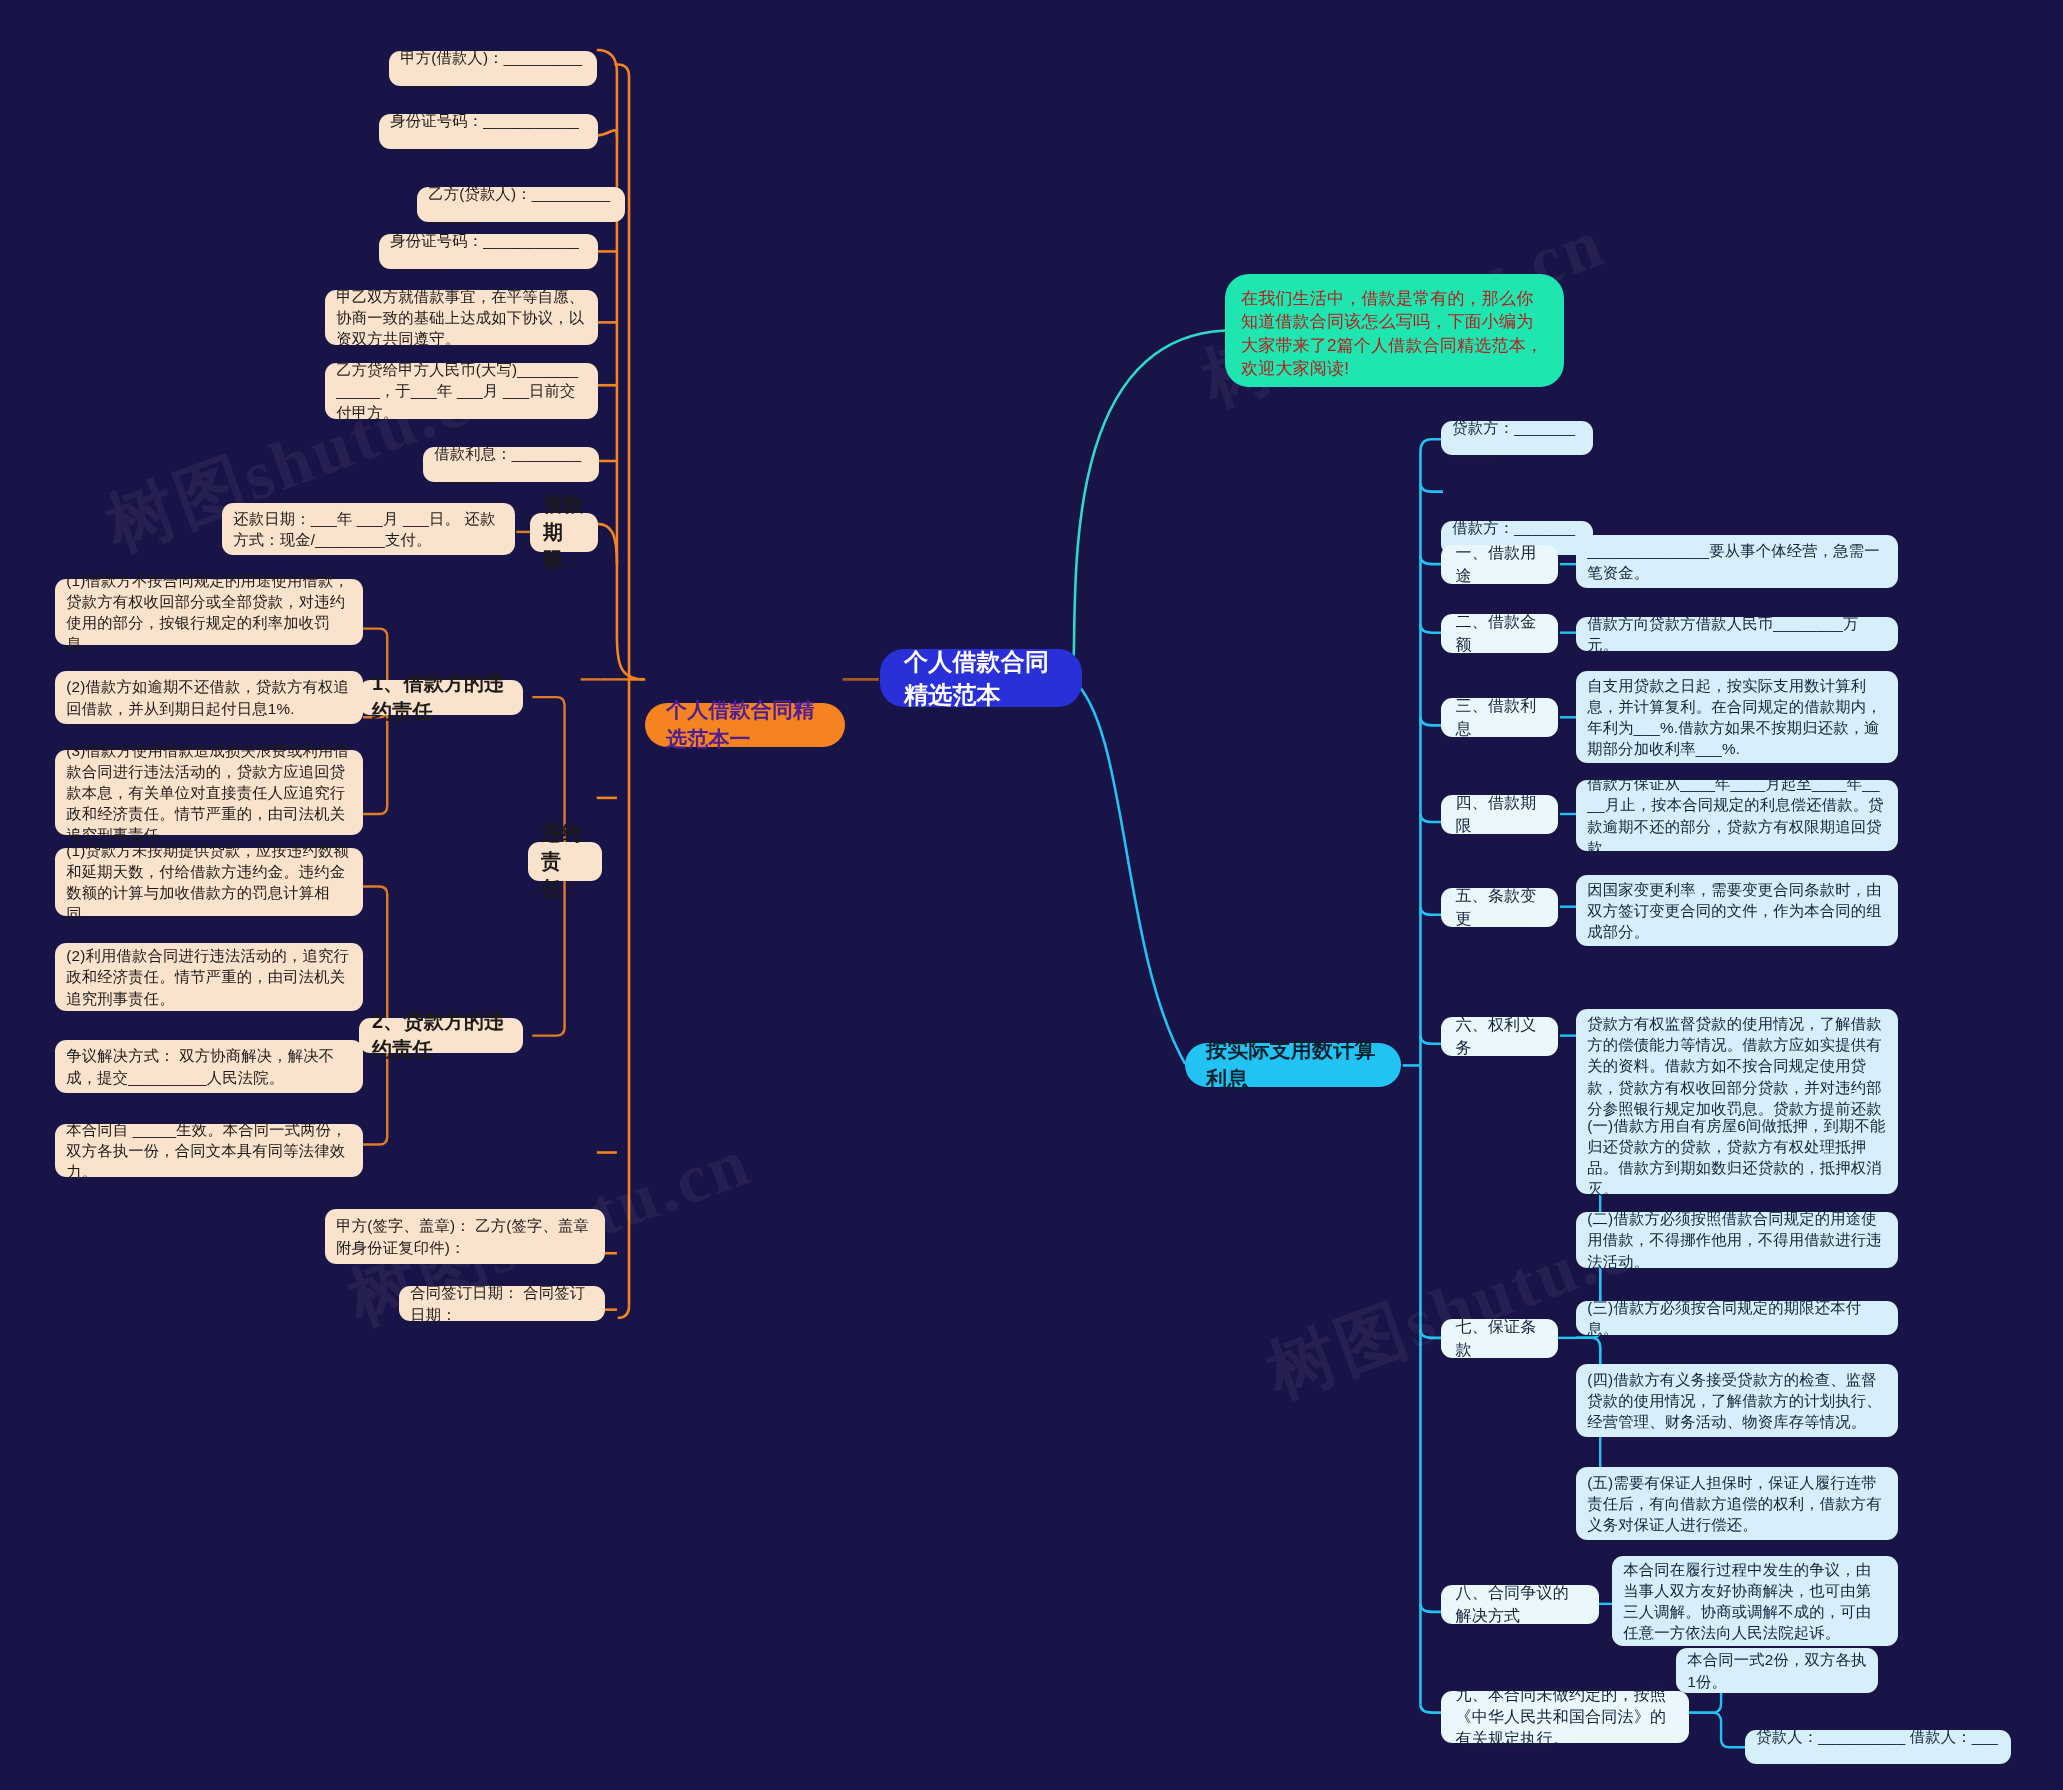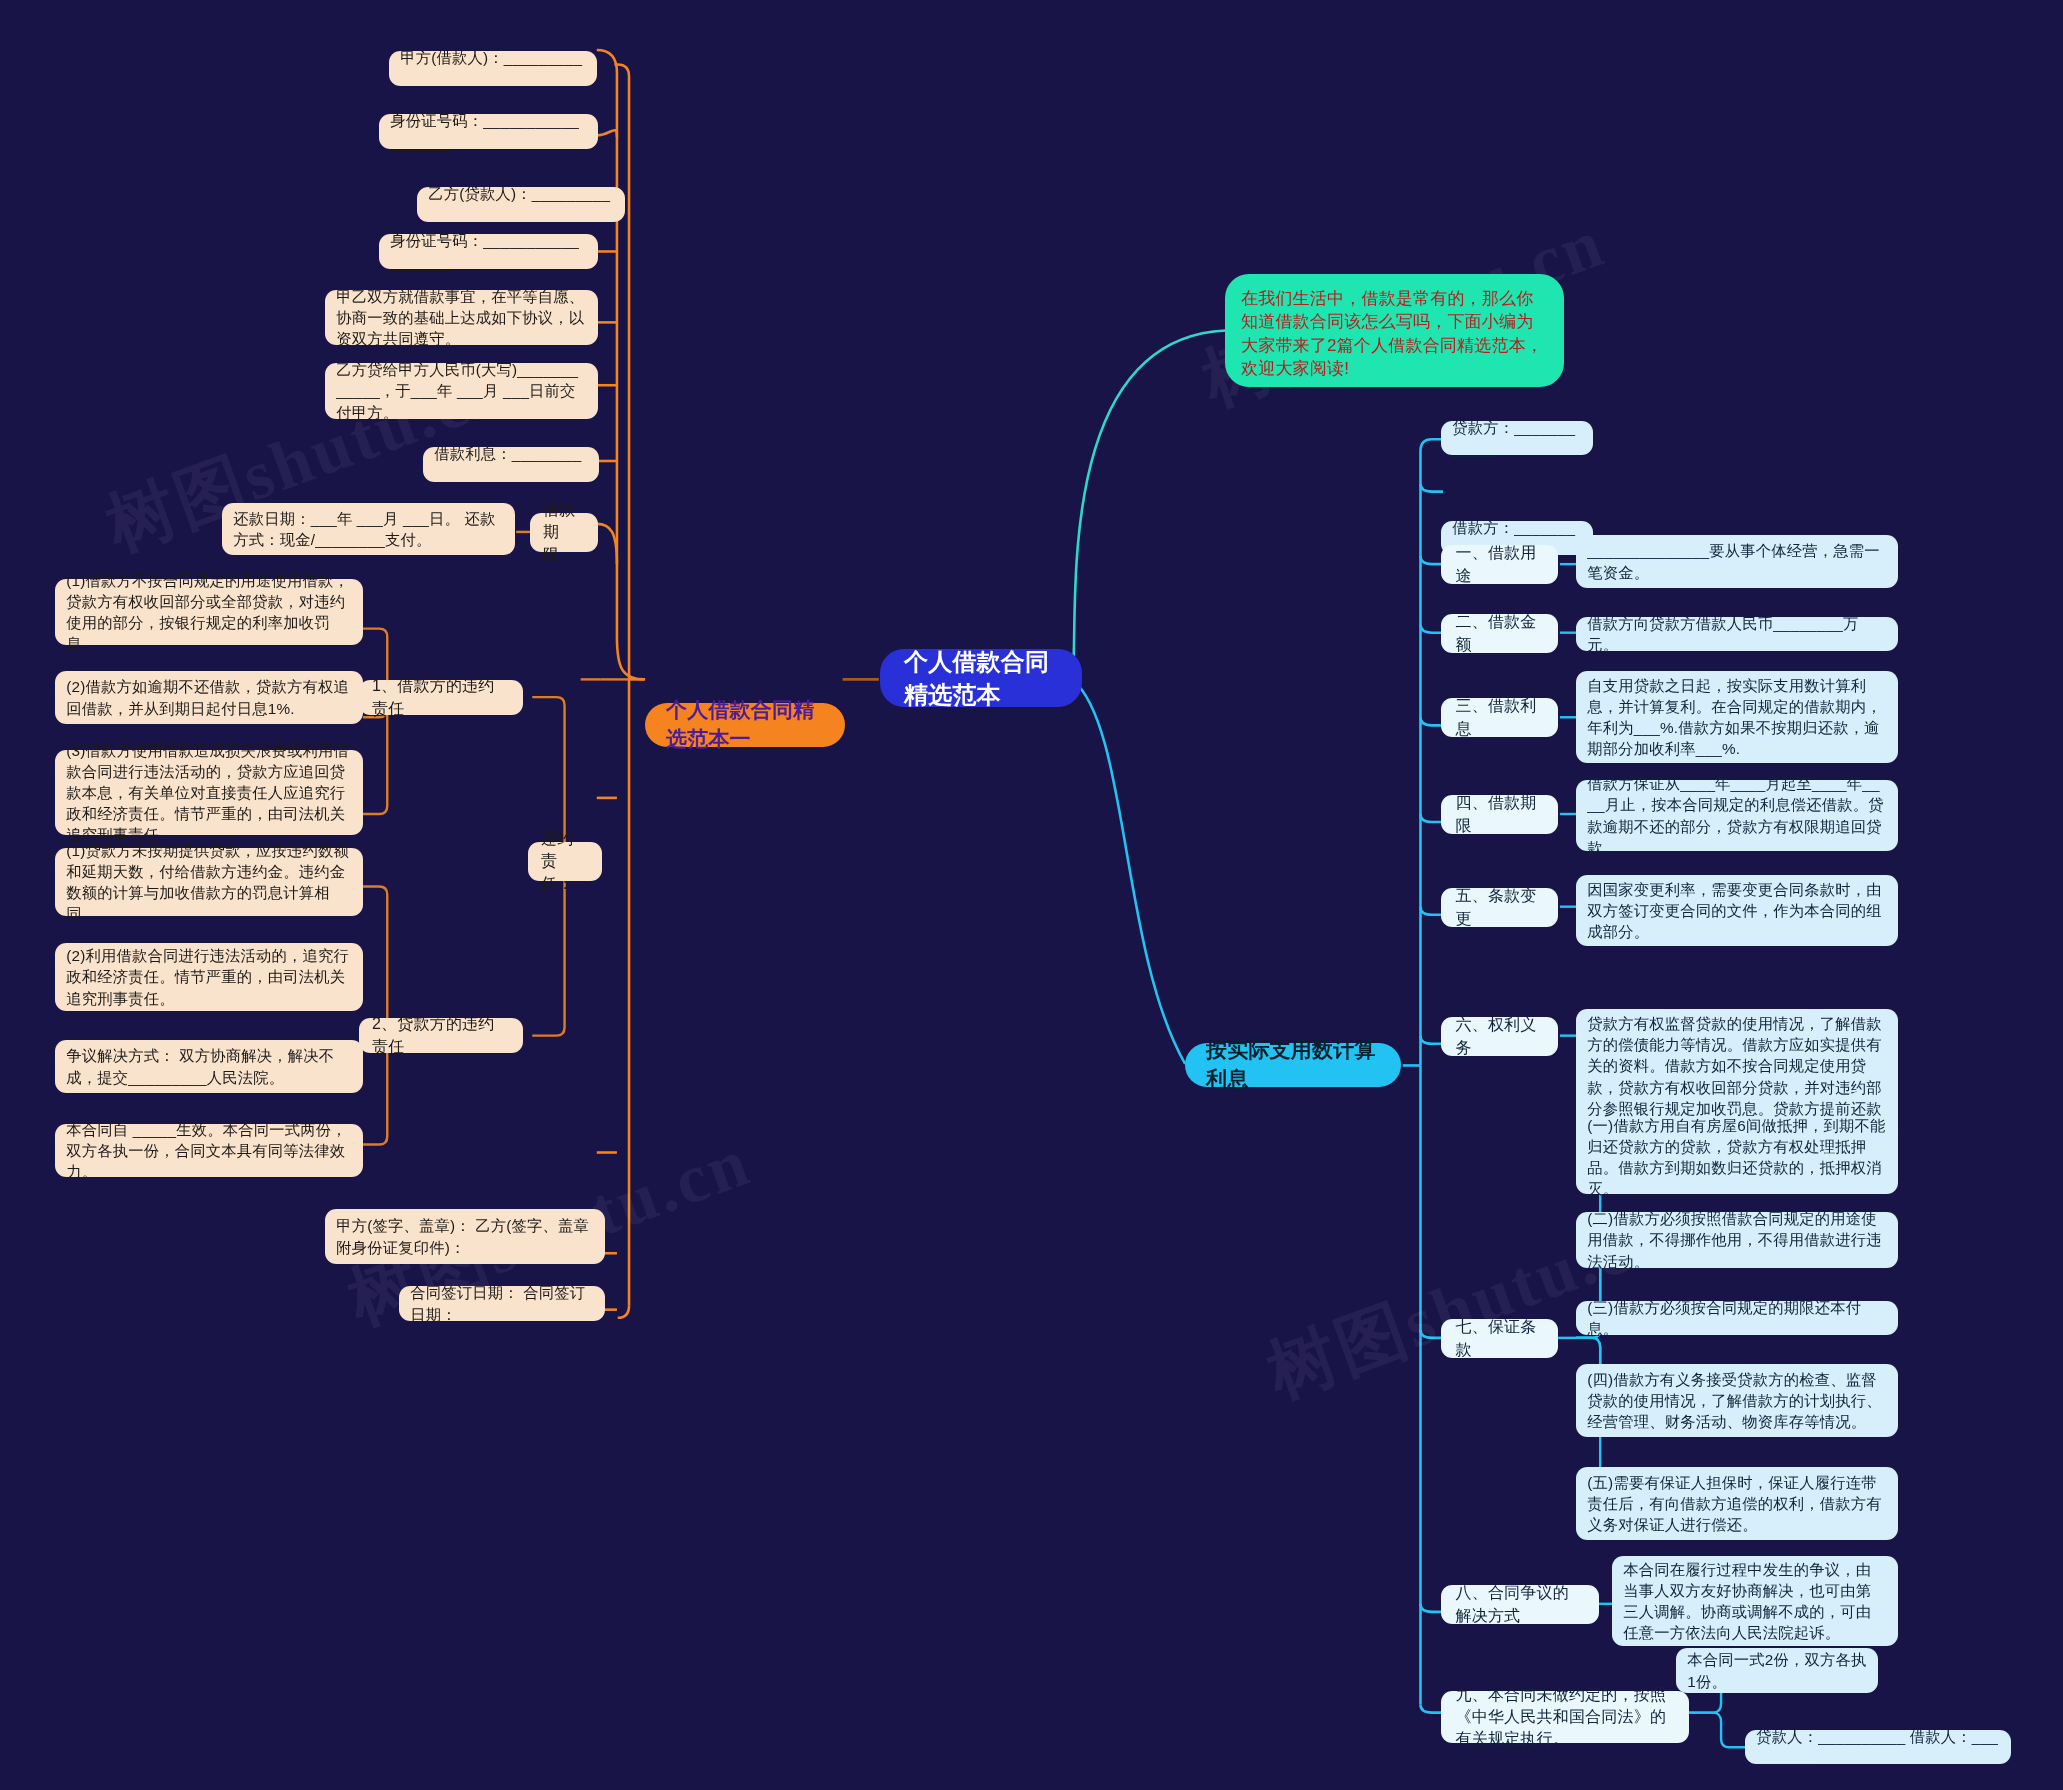--- a/index.html
+++ b/index.html
@@ -37,22 +37,23 @@
   
   .leaf-o {
     background: #fae3cd;
     color: #1d1a17;
     font-size: 15.3px;
     padding: 8px 11.3px;
   }
   .mid-o {
     background: #fae3cd;
     color: #1d1a17;
-    font-size: 16px;
+    font-size: 20px;
     padding: 8px 13px;
+    font-weight: bold;
   }
   .branch-o {
     background: #f5831f;
     color: #4c1d95;
     font-size: 21px;
     font-weight: 600;
     padding: 9.7px 21px;
     border-radius: 24px;
     justify-content: center;
     margin-top: 46px;

